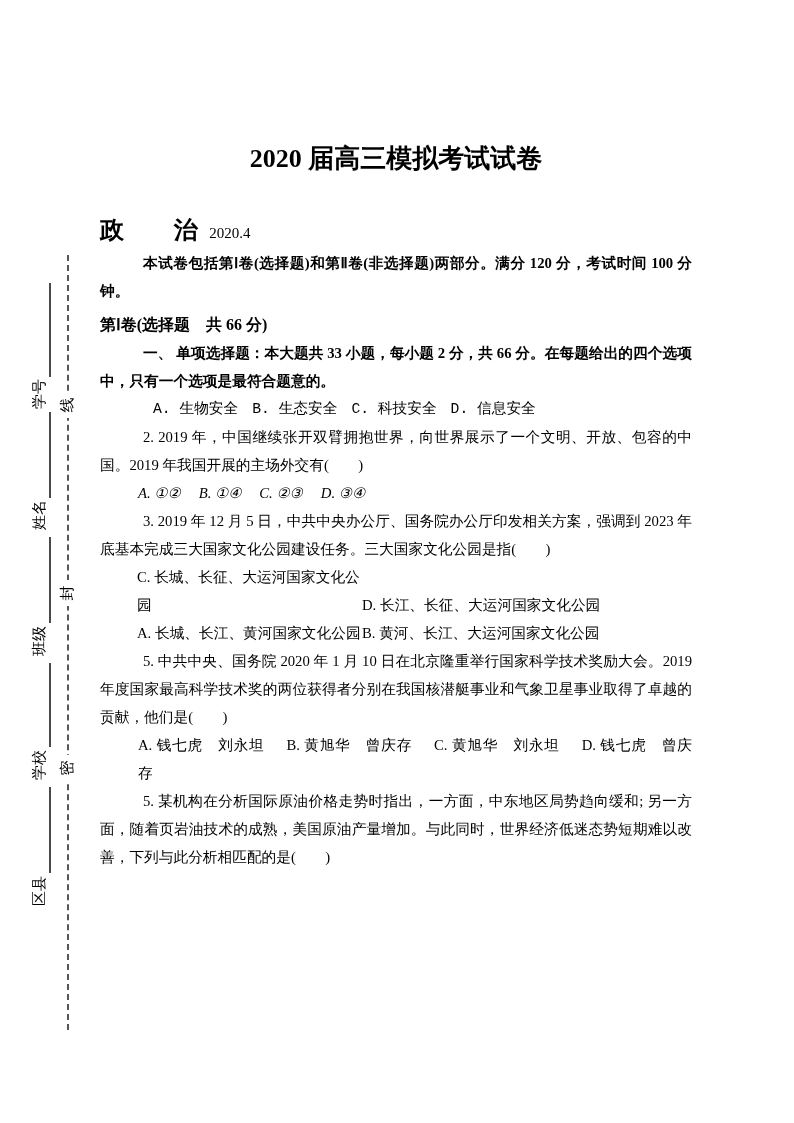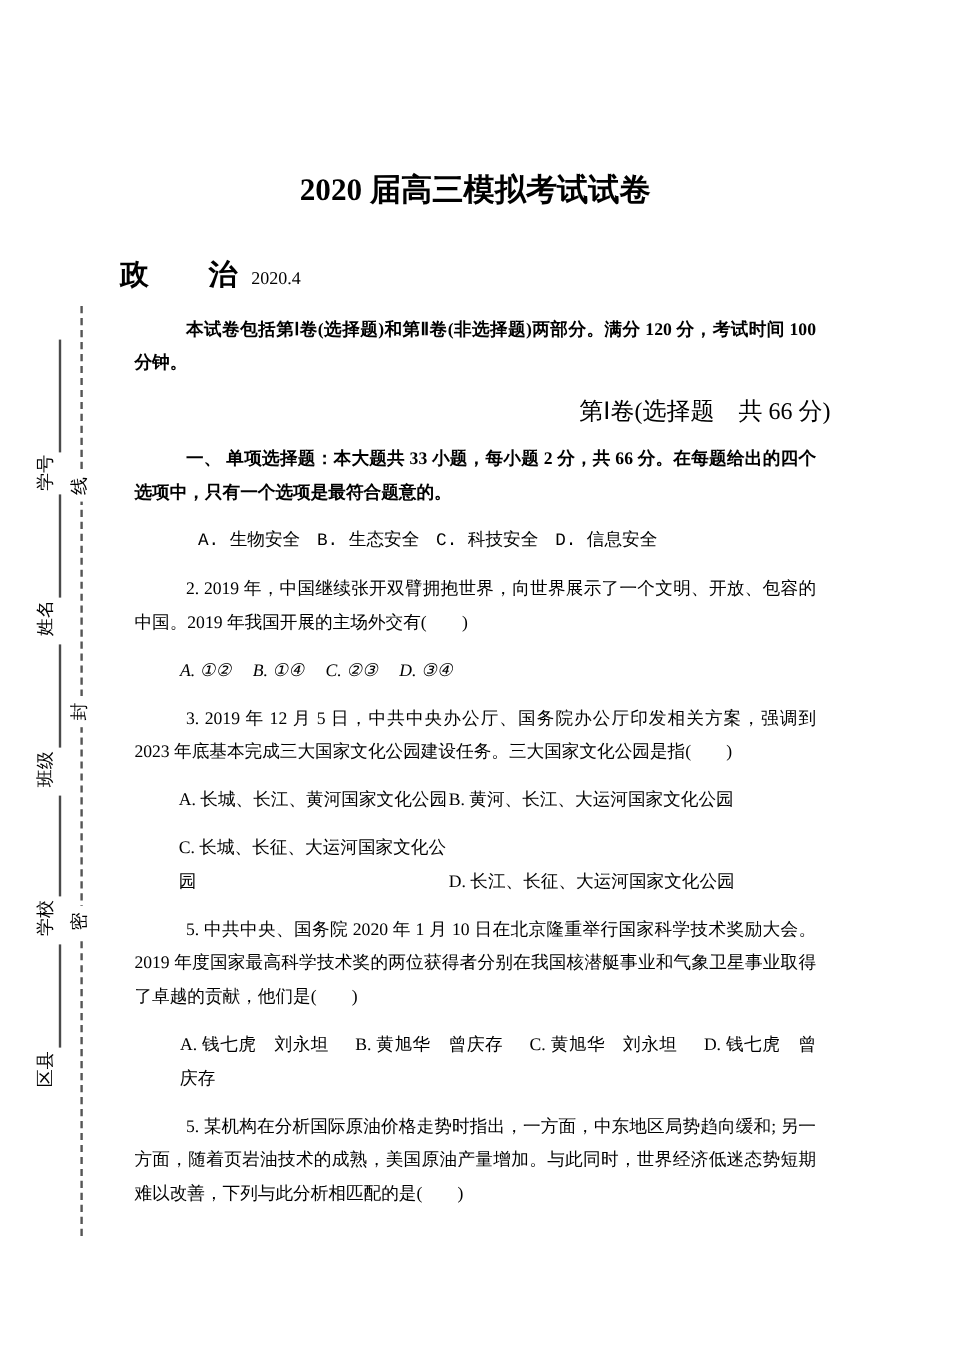--- a/index.html
+++ b/index.html
@@ -47,43 +47,43 @@
 
   
   .content {
     position: absolute;
     left: 100px; top: 136px;
     width: 592px;
     font-size: 14.7px;
     line-height: 28px;
     text-align: left;
   }
-  .content p { margin: 12px; }
+  .content p { margin: 0; }
   .title {
     font-size: 26px; font-weight: bold;
     text-align: center;
     line-height: 30px;
     margin: 8px 0 0 0;
   }
   .subject-line {
     margin-top: 40px;
     line-height: 32px;
   }
   .subject-char { font-size: 24px; font-weight: bold; }
   .subject-char.second { margin-left: 46px; }
   .exam-date { font-size: 15px; margin-left: 8px; }
   .intro {
     font-weight: bold;
     margin-top: 22px;
     text-indent: 43px;
     text-align: justify;
   }
   .section-heading {
-    font-size: 20px; font-weight: normal;
-    text-align: right;
+    font-size: 16px; font-weight: bold;
+    text-align: left;
     line-height: 28px;
     margin: 6px 0 0 0;
   }
   .instruction {
     font-weight: bold;
     margin-top: 10px;
     text-indent: 43px;
     text-align: justify;
   }
   .stem   { margin-top: 10px; text-indent: 43px; text-align: justify; }
@@ -149,19 +149,19 @@
 
   <h2 class="section-heading">第Ⅰ卷(选择题　共 66 分)</h2>
 
   <p class="instruction">一、 单项选择题：本大题共 33 小题，每小题 2 分，共 66 分。在每题给出的四个选项中，只有一个选项是最符合题意的。</p>
 
   <div id="questions">
       <p class="options lay-row"><span class="opt">A. 生物安全</span><span class="opt">B. 生态安全</span><span class="opt">C. 科技安全</span><span class="opt">D. 信息安全</span></p>
       <p class="stem">2. 2019 年，中国继续张开双臂拥抱世界，向世界展示了一个文明、开放、包容的中国。2019 年我国开展的主场外交有(　　)</p>
       <p class="options lay-rowsm"><span class="opt">A. ①②</span><span class="opt">B. ①④</span><span class="opt">C. ②③</span><span class="opt">D. ③④</span></p>
       <p class="stem">3. 2019 年 12 月 5 日，中共中央办公厅、国务院办公厅印发相关方案，强调到 2023 年底基本完成三大国家文化公园建设任务。三大国家文化公园是指(　　)</p>
+      <p class="options lay-twocol"><span class="opt first">C. 长城、长征、大运河国家文化公园</span><span class="opt">D. 长江、长征、大运河国家文化公园</span></p>
       <p class="options lay-twocol"><span class="opt first">A. 长城、长江、黄河国家文化公园</span><span class="opt">B. 黄河、长江、大运河国家文化公园</span></p>
-      <p class="options lay-twocol"><span class="opt first">C. 长城、长征、大运河国家文化公园</span><span class="opt">D. 长江、长征、大运河国家文化公园</span></p>
       <p class="stem">5. 中共中央、国务院 2020 年 1 月 10 日在北京隆重举行国家科学技术奖励大会。2019 年度国家最高科学技术奖的两位获得者分别在我国核潜艇事业和气象卫星事业取得了卓越的贡献，他们是(　　)</p>
       <p class="options lay-flow"><span class="opt">A. 钱七虎　刘永坦</span><span class="opt">B. 黄旭华　曾庆存</span><span class="opt">C. 黄旭华　刘永坦</span><span class="opt">D. 钱七虎　曾庆存</span></p>
       <p class="stem">5. 某机构在分析国际原油价格走势时指出，一方面，中东地区局势趋向缓和; 另一方面，随着页岩油技术的成熟，美国原油产量增加。与此同时，世界经济低迷态势短期难以改善，下列与此分析相匹配的是(　　)</p>
     </div>
 </main>
 
 </body></html>

